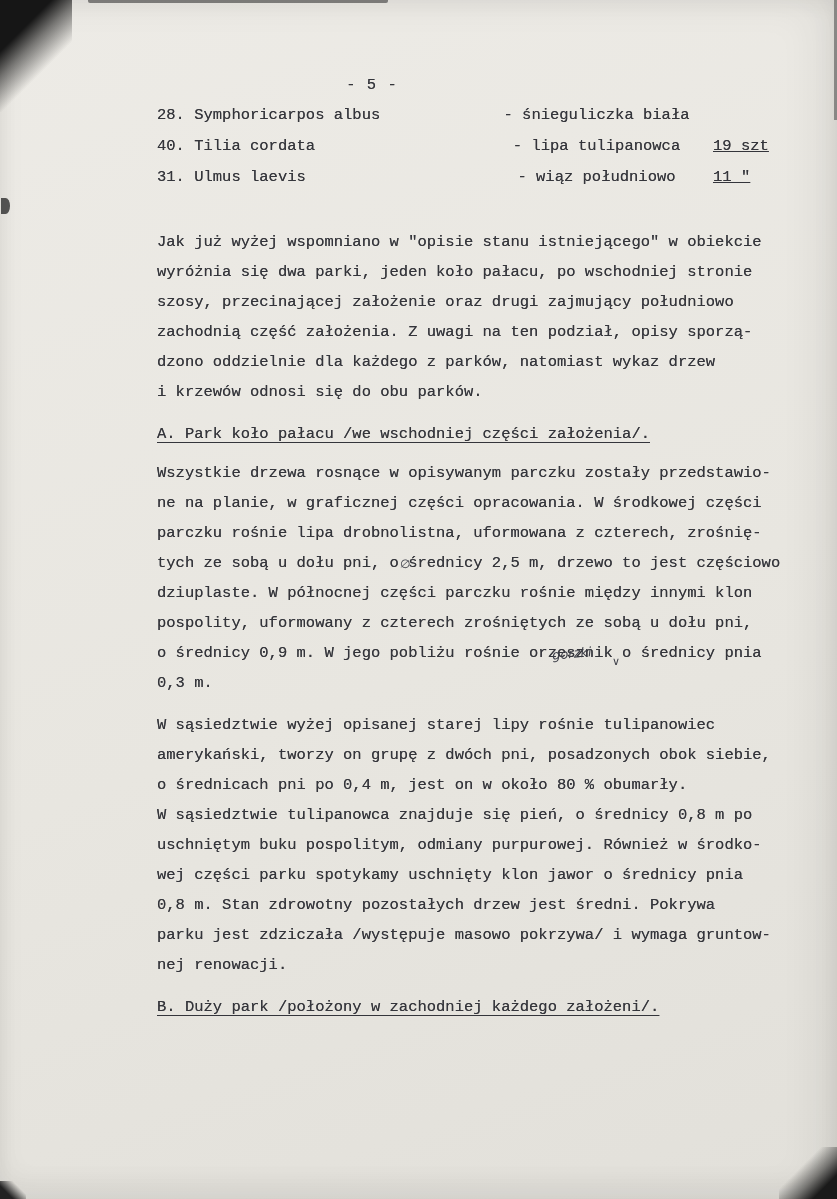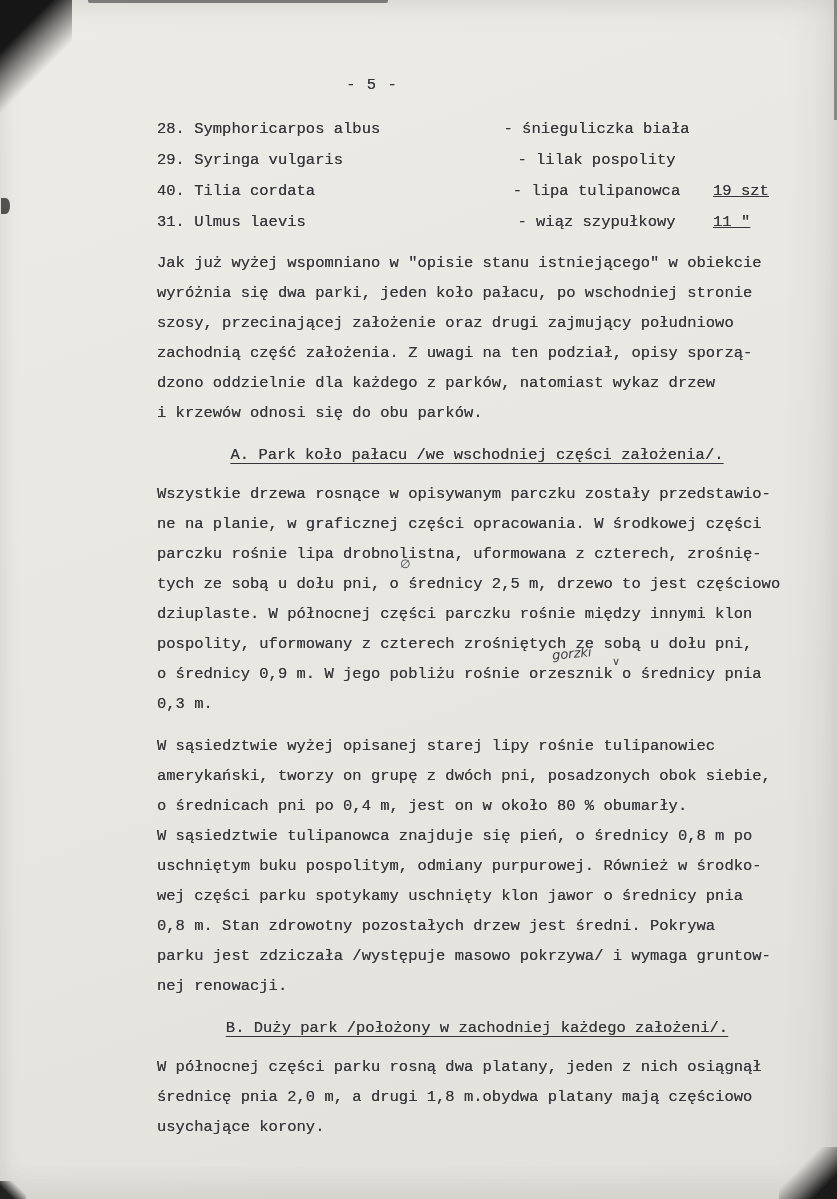--- a/index.html
+++ b/index.html
@@ -9,28 +9,28 @@
     background:linear-gradient(160deg,#edebe6 0%,#e8e6e0 55%,#e2e0da 100%);
     box-shadow:inset -18px 0 42px rgba(40,40,40,.07), inset 0 -12px 30px rgba(40,40,40,.05), inset 0 6px 18px rgba(40,40,40,.04);
     overflow:hidden;
     font-family:"Liberation Mono","DejaVu Sans Mono",monospace;
     color:#34353b;
     font-size:15.5px;
   }
   .content{position:absolute;left:157px;top:70px;width:640px;
     text-shadow:0 0 .6px rgba(48,48,54,.75);}
   .page-number{line-height:30px;text-align:center;width:430px;letter-spacing:1px;}
-  .plant-list{margin-top:14px;}
+  .plant-list{}
   .plant-row{display:flex;line-height:31px;}
   .plant-latin{width:323px;flex:0 0 auto;}
   .plant-common{width:233px;flex:0 0 auto;text-align:center;}
   .plant-count{flex:1;text-decoration:underline;}
   .para{white-space:pre;line-height:30px;}
-  .para-intro{margin-top:10px;}
-  .section-heading{margin-top:12px;line-height:30px;text-decoration:underline;text-underline-offset:4px;text-align:center;}
+  .para-intro{margin-top:34px;}
+  .section-heading{margin-top:12px;line-height:30px;text-decoration:underline;text-underline-offset:4px;}
   .para-first{margin-top:9px;}
   .para-follow{margin-top:12px;}
   .annotation{
     position:absolute;
     font-family:"DejaVu Sans",sans-serif;
     font-style:italic;color:#3d3f48;
   }
   .annotation-gorzki{left:552px;top:646px;font-size:13px;transform:rotate(-5deg);}
   .annotation-caret{left:612px;top:655px;font-size:11px;font-style:normal;}
   .annotation-diameter{left:400px;top:557px;font-size:12px;transform:rotate(8deg);}
@@ -62,32 +62,27 @@
 
     <div class="page-number">- 5 -</div>
 
     <div class="plant-list">
       <div class="plant-row">
         <span class="plant-latin">28. Symphoricarpos albus</span>
         <span class="plant-common">- śnieguliczka biała</span>
         <span class="plant-count"></span>
       </div>
       <div class="plant-row">
-        <span class="plant-latin">29. Syringa vulgaris</span>
-        <span class="plant-common">- lilak pospolity</span>
-        <span class="plant-count"></span>
-      </div>
-      <div class="plant-row">
         <span class="plant-latin">40. Tilia cordata</span>
         <span class="plant-common">- lipa tulipanowca</span>
         <span class="plant-count">19 szt</span>
       </div>
       <div class="plant-row">
         <span class="plant-latin">31. Ulmus laevis</span>
-        <span class="plant-common">- wiąz szypułkowy</span>
+        <span class="plant-common">- wiąz południowo</span>
         <span class="plant-count">11 "</span>
       </div>
     </div>
 
     <div class="para para-intro">Jak już wyżej wspomniano w "opisie stanu istniejącego" w obiekcie
 wyróżnia się dwa parki, jeden koło pałacu, po wschodniej stronie
 szosy, przecinającej założenie oraz drugi zajmujący południowo
 zachodnią część założenia. Z uwagi na ten podział, opisy sporzą-
 dzono oddzielnie dla każdego z parków, natomiast wykaz drzew
 i krzewów odnosi się do obu parków.</div>
@@ -105,23 +100,20 @@
 amerykański, tworzy on grupę z dwóch pni, posadzonych obok siebie,
 o średnicach pni po 0,4 m, jest on w około 80 % obumarły.
 W sąsiedztwie tulipanowca znajduje się pień, o średnicy 0,8 m po
 uschniętym buku pospolitym, odmiany purpurowej. Również w środko-
 wej części parku spotykamy uschnięty klon jawor o średnicy pnia
 0,8 m. Stan zdrowotny pozostałych drzew jest średni. Pokrywa
 parku jest zdziczała /występuje masowo pokrzywa/ i wymaga gruntow-
 nej renowacji.</div>
 
     <div class="section-heading">B. Duży park /położony w zachodniej każdego założeni/.</div>
-    <div class="para para-first">W północnej części parku rosną dwa platany, jeden z nich osiągnął
-średnicę pnia 2,0 m, a drugi 1,8 m.obydwa platany mają częściowo
-usychające korony.</div>
 
   </div>
 
   <div class="annotation annotation-diameter">∅</div>
   <div class="annotation annotation-gorzki">gorzki</div>
   <div class="annotation annotation-caret">∨</div>
 
 </div>
 
 </body></html>

